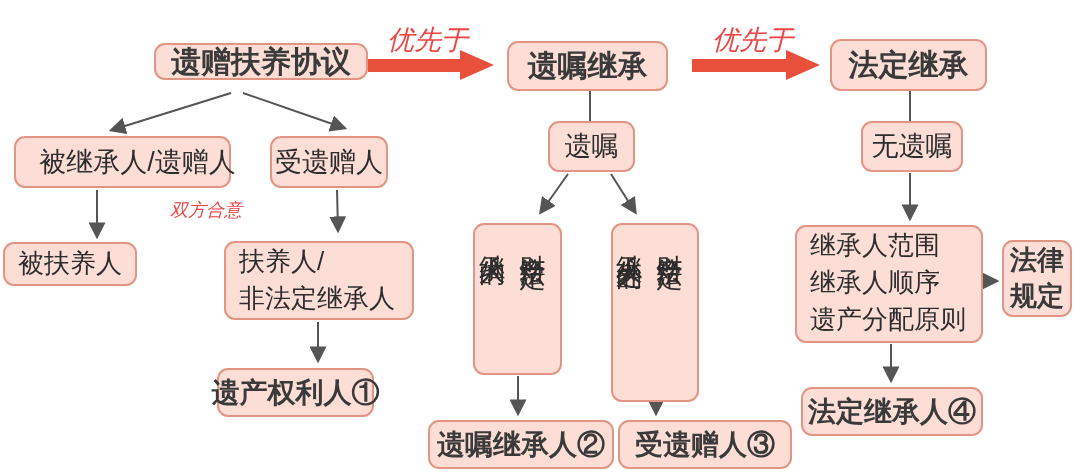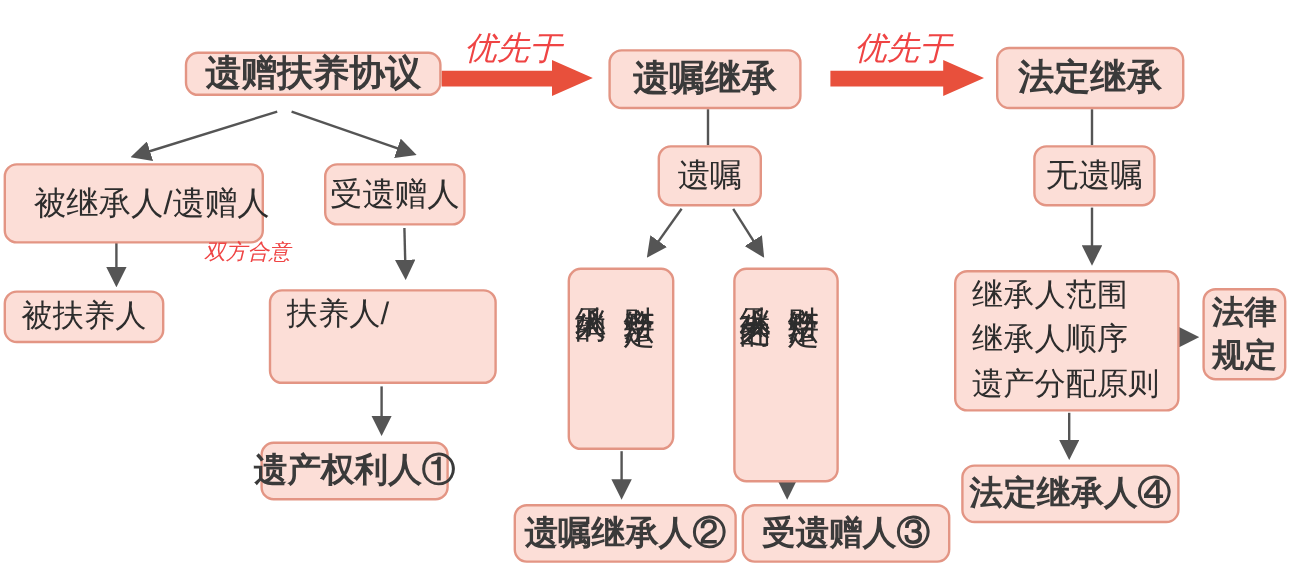--- a/index.html
+++ b/index.html
@@ -99,30 +99,31 @@
   <div class="b bold fs30" style="left:118px;top:43px;width:214px;height:37px;margin-left:36px;">遗赠扶养协议</div>
 
   <div class="lbl" style="left:387px;top:22px;">优先于</div>
 
   <div class="b bold fs30" style="left:507px;top:41px;width:161px;height:50px;">遗嘱继承</div>
 
   <div class="lbl" style="left:712px;top:22px;">优先于</div>
 
   <div class="b bold fs30" style="left:830px;top:39px;width:157px;height:52px;">法定继承</div>
 
-  <div class="b fs27" style="left:3px;top:136px;width:217px;height:67px;padding-left:30px;">被继承人/遗赠人</div>
+  <div class="b fs27" style="left:14px;top:136px;width:217px;height:52px;padding-left:30px;">被继承人/遗赠人</div>
 
   <div class="b fs27" style="left:270px;top:136px;width:118px;height:52px;text-align:center;">受遗赠人</div>
 
   <div class="lbl small" style="left:170px;top:198px;">双方合意</div>
 
   <div class="b fs26" style="left:3px;top:242px;width:134px;height:44px;">被扶养人</div>
 
   <div class="b fs26 multiline left-align" style="left:224px;top:241px;width:190px;height:79px;">
     <span>扶养人/</span>
+    <span>非法定继承人</span>
   </div>
 
   <div class="b bold fs28" style="left:217px;top:368px;width:157px;height:49px;">遗产权利人①</div>
 
   <div class="b fs27" style="left:548px;top:121px;width:87px;height:51px;">遗嘱</div>
 
   <div class="b fs26 vbox" style="left:473px;top:223px;width:89px;height:152px;">
     <div class="col">财产给法定</div>
     <div class="col">继承人的</div>
   </div>

